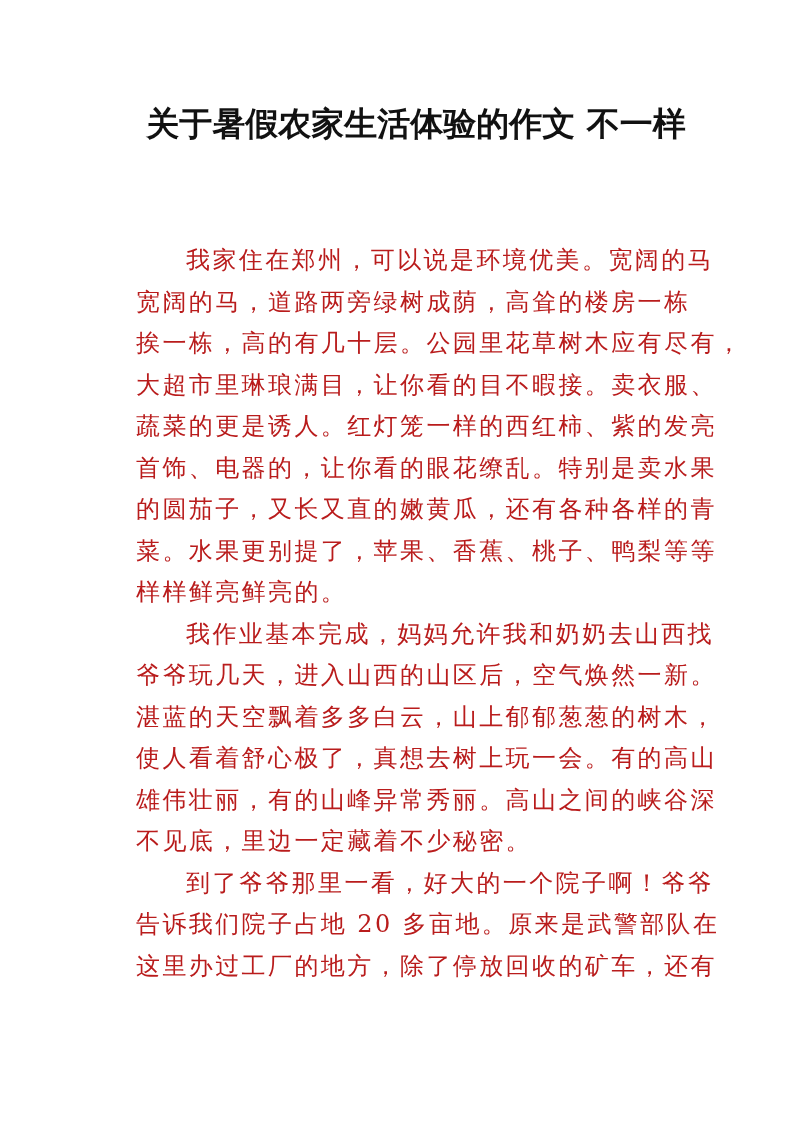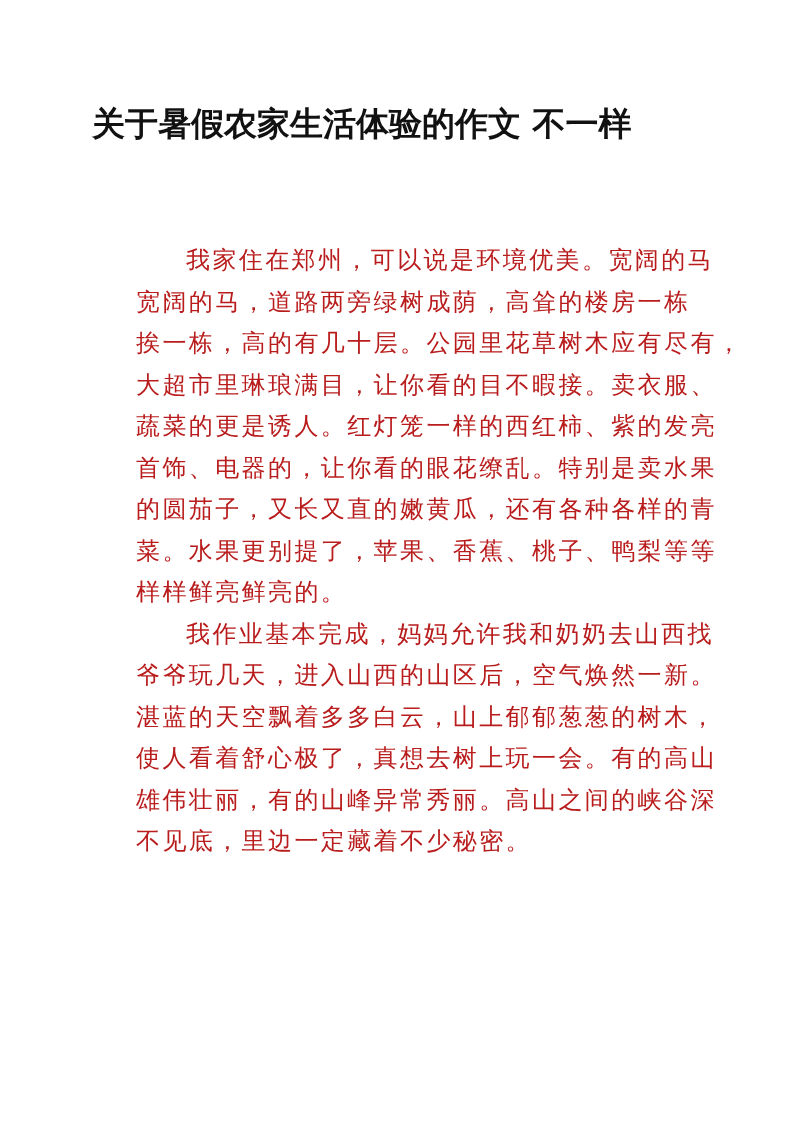--- a/index.html
+++ b/index.html
@@ -1,20 +1,20 @@
 <!DOCTYPE html>
 <html><head>
 <meta charset="utf-8">
 <style>
   html, body { margin:0; padding:0; background:#ffffff; }
   body { width:800px; height:1132px; position:relative; overflow:hidden; }
   .page { position:absolute; left:0; top:0; width:800px; height:1132px; background:#fff; }
   .title {
-    position:absolute; left:92px; top:100px; width:600px;
-    font-family:"DejaVu Sans", sans-serif; font-weight:bold;
+    position:absolute; left:116px; top:100px; width:600px;
+    text-align:center; font-family:"DejaVu Sans", sans-serif; font-weight:bold;
     font-size:33px; line-height:47px; color:#111; letter-spacing:0px;
   }
   .body {
     position:absolute; left:136px; top:240px; width:548px;
     font-family:"DejaVu Serif", serif; font-size:24px; line-height:41.5px;
     color:#b91c1c; letter-spacing:2.4px;
   }
   .line { display:block; white-space:nowrap; height:41.5px; }
   .indent { padding-left:50px; }
 </style>
@@ -39,14 +39,19 @@
       <span class="line">样样鲜亮鲜亮的。</span>
     </div>
     <div>
       <span class="line indent">我作业基本完成，妈妈允许我和奶奶去山西找</span>
       <span class="line">爷爷玩几天，进入山西的山区后，空气焕然一新。</span>
       <span class="line">湛蓝的天空飘着多多白云，山上郁郁葱葱的树木，</span>
       <span class="line">使人看着舒心极了，真想去树上玩一会。有的高山</span>
       <span class="line">雄伟壮丽，有的山峰异常秀丽。高山之间的峡谷深</span>
       <span class="line">不见底，里边一定藏着不少秘密。</span>
     </div>
+    <div>
+      <span class="line indent">到了爷爷那里一看，好大的一个院子啊！爷爷</span>
+      <span class="line">告诉我们院子占地 20 多亩地。原来是武警部队在</span>
+      <span class="line">这里办过工厂的地方，除了停放回收的矿车，还有</span>
+    </div>
   </div>
 </div>
 
 </body></html>

